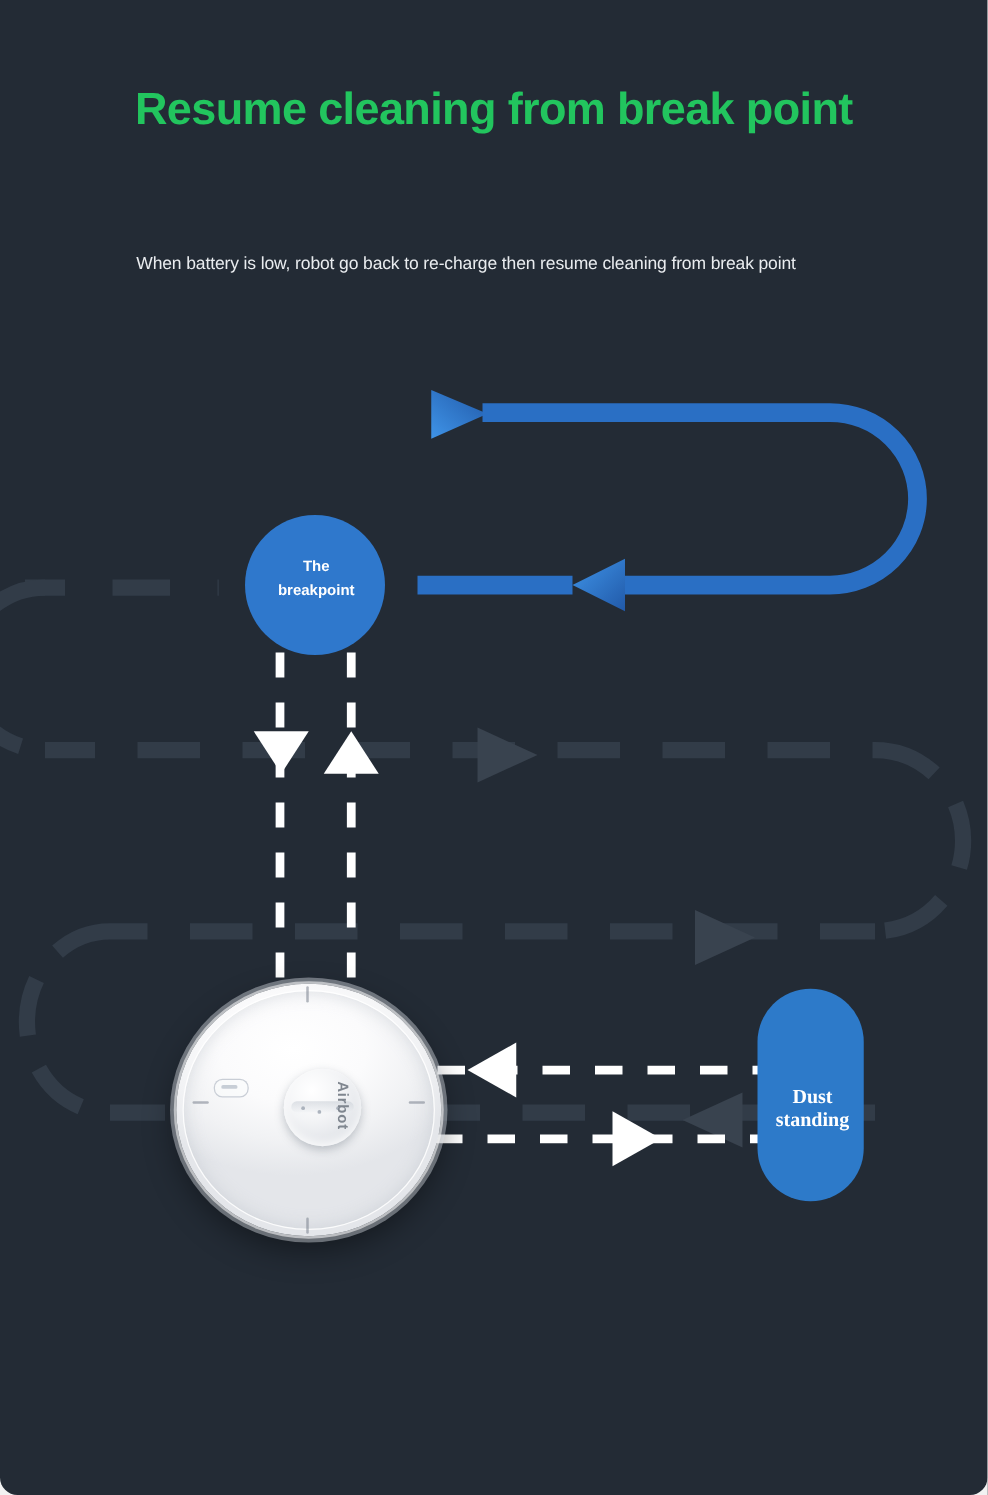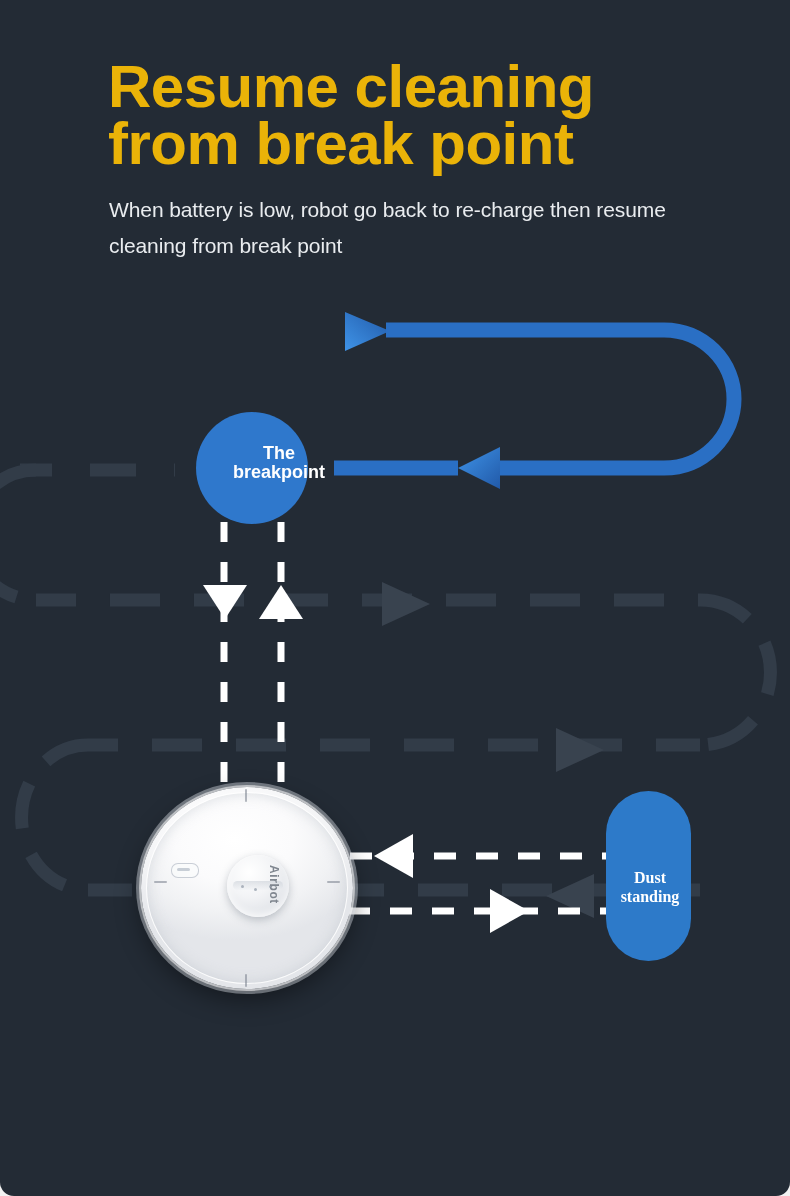--- a/index.html
+++ b/index.html
@@ -20,34 +20,34 @@
     -webkit-font-smoothing: antialiased;
   }
 
   
   #headline {
     position: absolute;
     left: 108px;
     top: 58px;
     width: 600px;
     margin: 0;
-    color: #eab308;
-    font-size: 60px;
+    color: #22c55e;
+    font-size: 36px;
     line-height: 57px;
     font-weight: 700;
     letter-spacing: -0.5px;
   }
   #subhead {
     position: absolute;
     left: 109px;
     top: 192px;
     width: 560px;
     margin: 0;
     color: #e9ecef;
-    font-size: 21px;
+    font-size: 14px;
     line-height: 36px;
     font-weight: 400;
     letter-spacing: -0.1px;
   }
 
   
   #diagram {
     position: absolute;
     left: 0;
     top: 0;
@@ -61,22 +61,21 @@
     color: #ffffff;
     font-weight: 700;
     text-align: center;
     line-height: 19px;
     pointer-events: none;
   }
   #breakpoint-label {
     left: 197px;
     top: 444px;
     width: 112px;
-    font-size: 18px;
-    margin-left: 26px;
+    font-size: 12px;
   }
   #dust-label {
     left: 602px;
     top: 868px;
     width: 96px;
     font-size: 16px;
     font-family: Liberation Serif, serif;
   }
 
   

